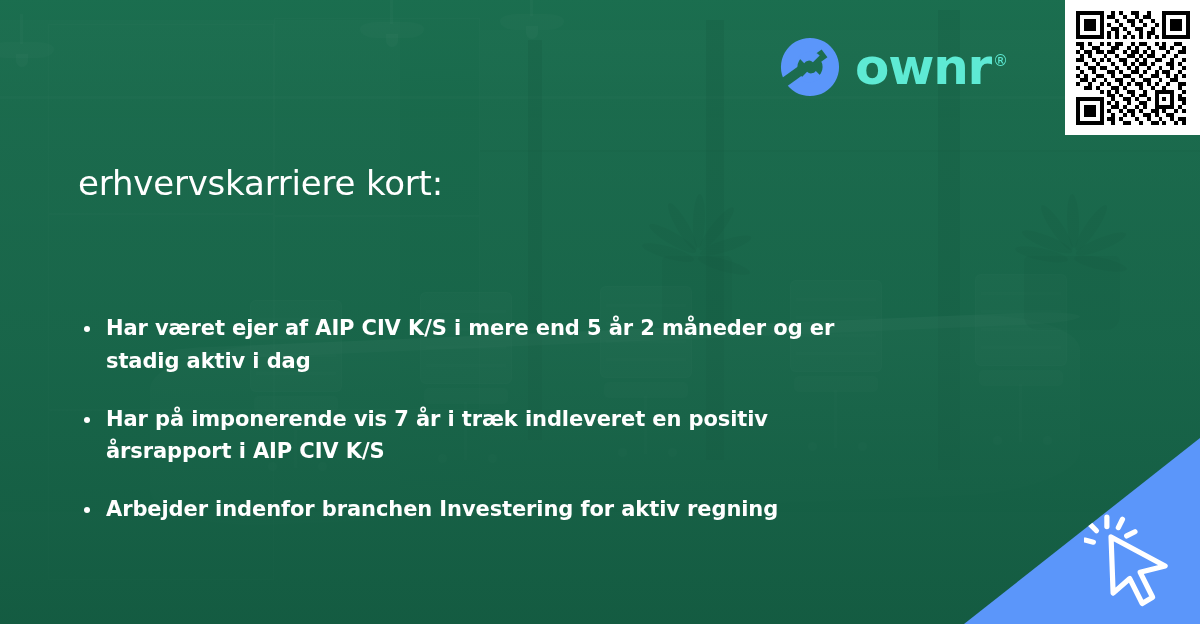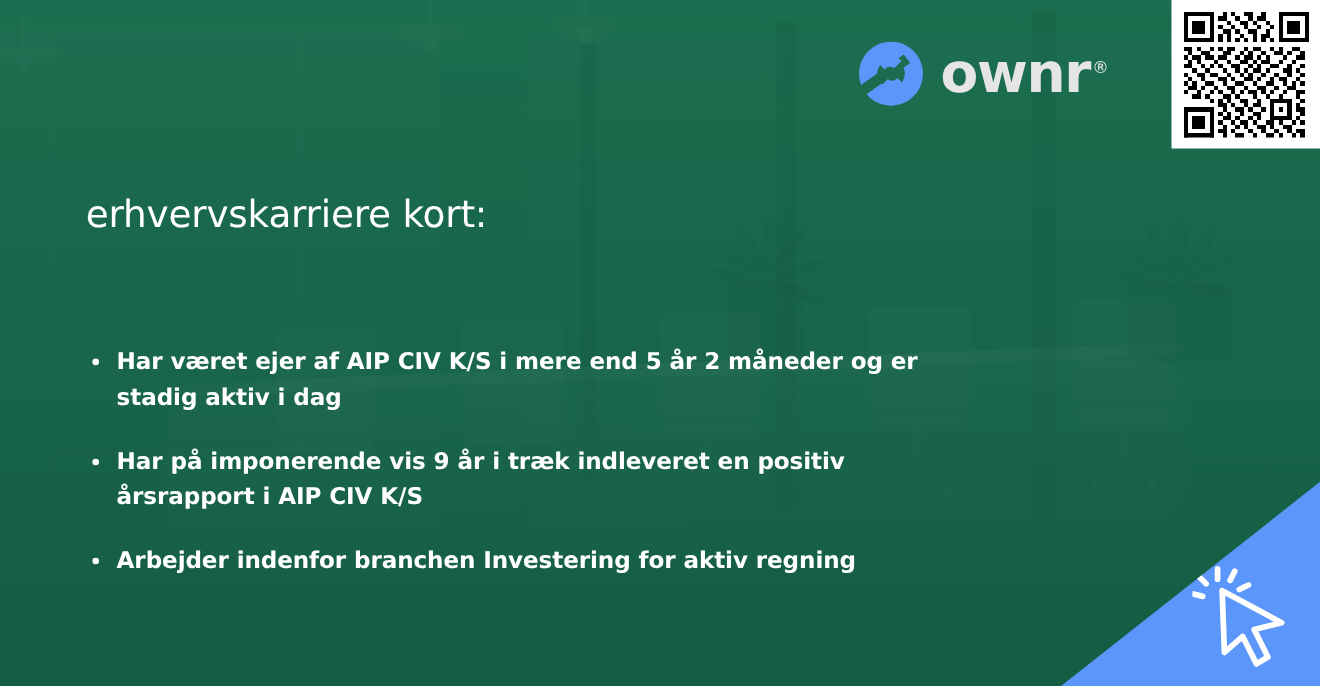--- a/index.html
+++ b/index.html
@@ -131,21 +131,21 @@
   .qr { width:114px; height:114px; display:block; }
 
   
   .logo {
     position:absolute; left:779px; top:36px;
     display:flex; align-items:center; gap:14px;
   }
   .logo-mark { width:62px; height:62px; display:block; }
   .wordmark {
     position:relative;
-    color:#e5e5e5;
+    color:#5eead4;
     font-size:50px;
     font-weight:bold;
     letter-spacing:-1.2px;
     line-height:1;
     font-family:"DejaVu Sans", sans-serif;
   }
   .reg {
     font-size:15px; vertical-align:super; font-weight:normal;
     letter-spacing:0; margin-left:2px;
   }
@@ -154,21 +154,21 @@
   .headline {
     position:absolute; left:78px; top:158px; width:760px;
     color:#ffffff;
   }
   .headline .l1 {
     font-size:40px; font-weight:bold; line-height:1.18;
     letter-spacing:-0.3px;
   }
   .headline .l2 {
     font-size:34px; font-weight:normal; line-height:1.28;
-    letter-spacing:-0.2px; margin-top:16px;
+    letter-spacing:-0.2px; margin-top:4px;
   }
 
   
   .bullets {
     position:absolute; left:78px; top:312px; width:780px;
     list-style:none;
   }
   .bullets li {
     position:relative;
     color:#ffffff;
@@ -579,21 +579,21 @@
     <div class="l2">erhvervskarriere kort:</div>
   </div>
 
   <ul class="bullets">
     <li>
       <span class="dot"></span>
       <span>Har været ejer af AIP CIV K/S i mere end 5 år 2 måneder og er stadig aktiv i dag</span>
     </li>
     <li>
       <span class="dot"></span>
-      <span>Har på imponerende vis 9 år i træk indleveret en positiv årsrapport i AIP CIV K/S</span>
+      <span>Har på imponerende vis 7 år i træk indleveret en positiv årsrapport i AIP CIV K/S</span>
     </li>
     <li>
       <span class="dot"></span>
       <span>Arbejder indenfor branchen Investering for aktiv regning</span>
     </li>
   </ul>
 
   <div class="corner">
     <svg class="cursor" viewBox="0 0 100 100">
       <g fill="none" stroke="#ffffff" stroke-width="5" stroke-linecap="round" stroke-linejoin="round">

